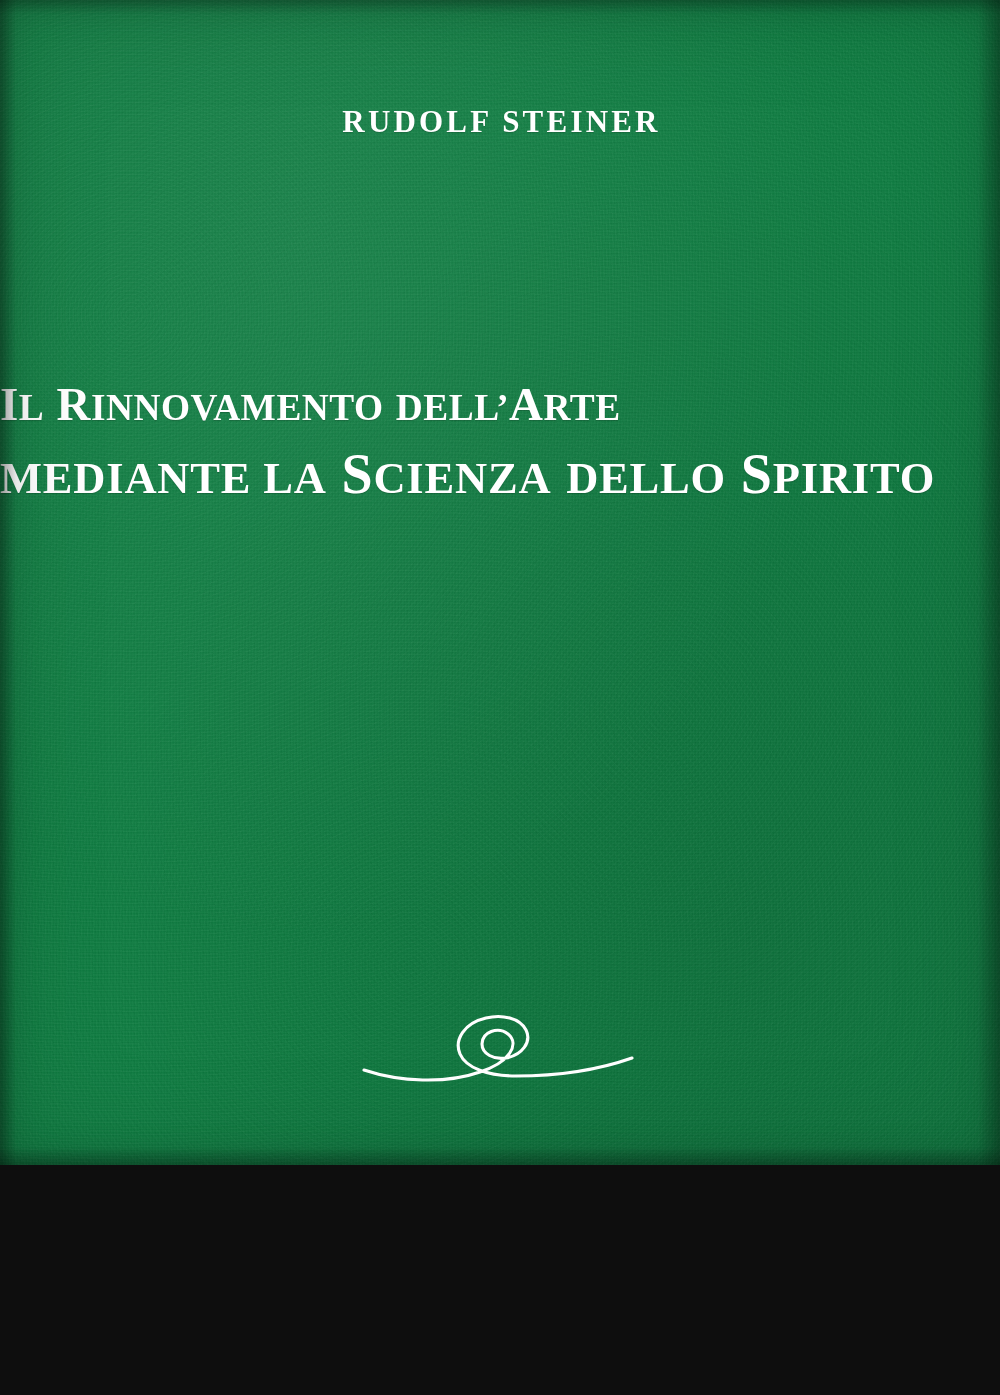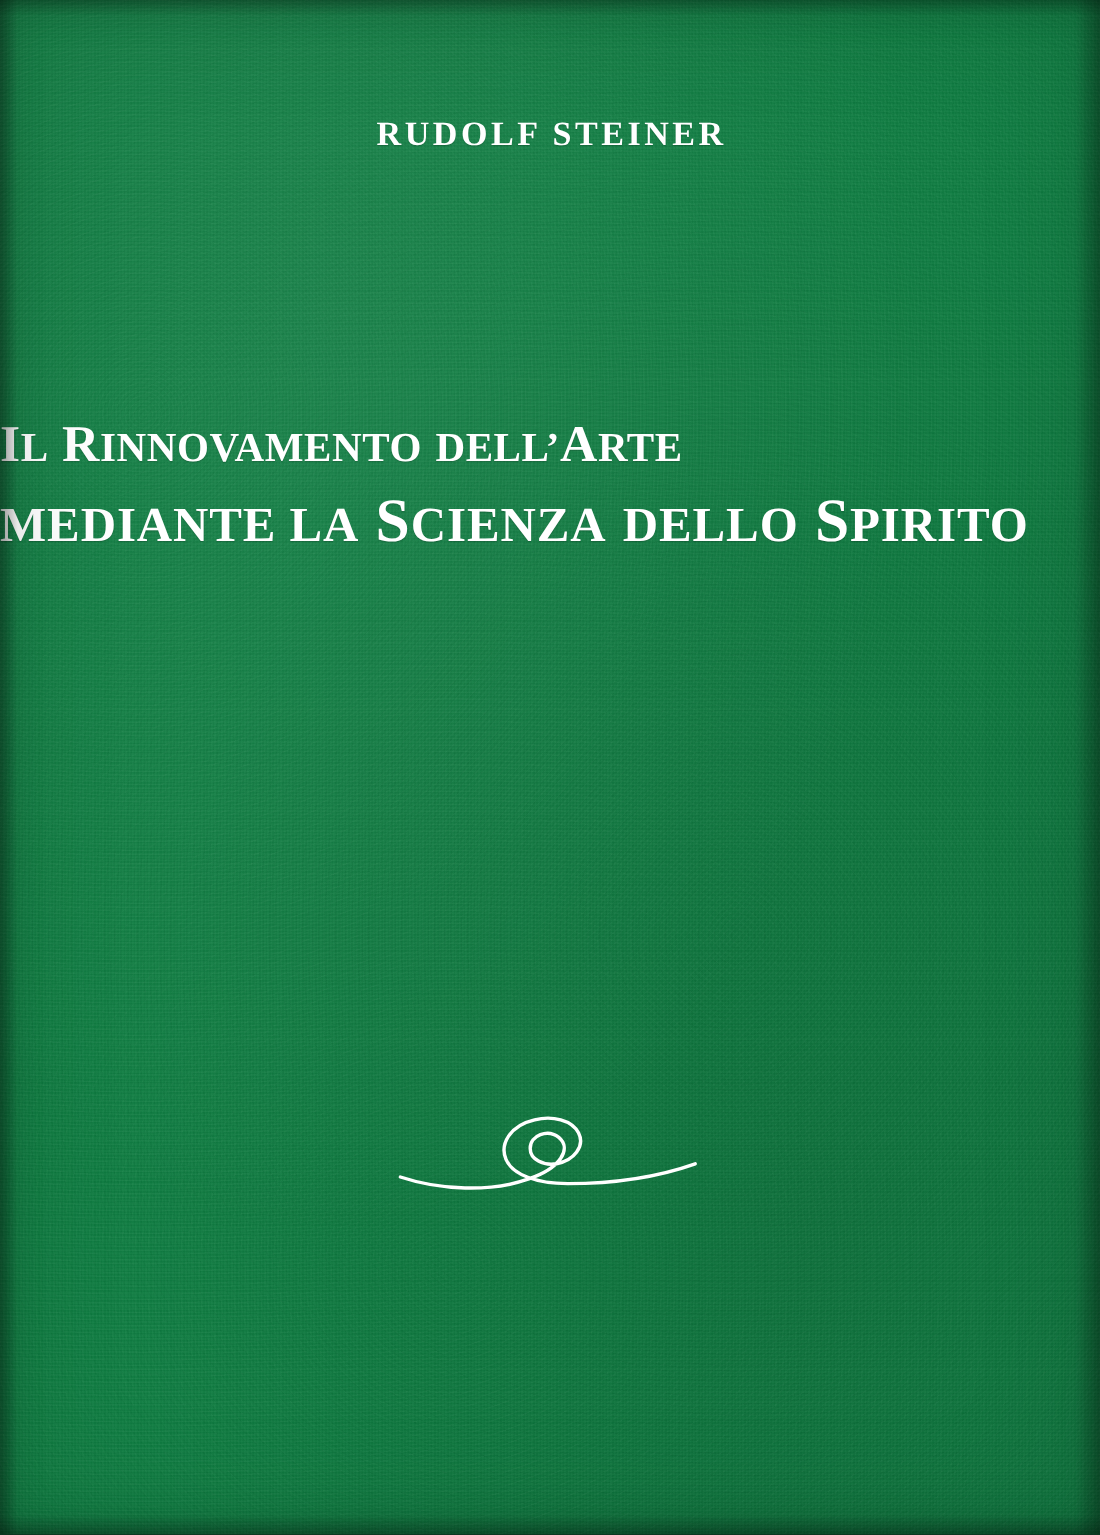--- a/index.html
+++ b/index.html
@@ -3,21 +3,21 @@
 <meta charset="utf-8">
 <style>
   html, body {
     margin: 0;
     padding: 0;
     background: #0e0e0e;
   }
   .cover {
     position: relative;
     width: 1000px;
-    height: 1395px;
+    height: 1165px;
     background-color: #0f7d42;
     background-image:
       radial-gradient(ellipse at 30% 20%, rgba(255,255,255,0.05), rgba(0,0,0,0) 55%),
       radial-gradient(ellipse at 75% 80%, rgba(0,0,0,0.10), rgba(0,0,0,0) 60%),
       repeating-linear-gradient(0deg, rgba(255,255,255,0.022) 0px, rgba(255,255,255,0.022) 1px, rgba(0,0,0,0.020) 2px, rgba(0,0,0,0.020) 3px),
       repeating-linear-gradient(90deg, rgba(255,255,255,0.018) 0px, rgba(255,255,255,0.018) 1px, rgba(0,0,0,0.018) 2px, rgba(0,0,0,0.018) 3px);
     overflow: hidden;
     font-family: "Liberation Serif", serif;
     color: #ffffff;
     box-sizing: border-box;

